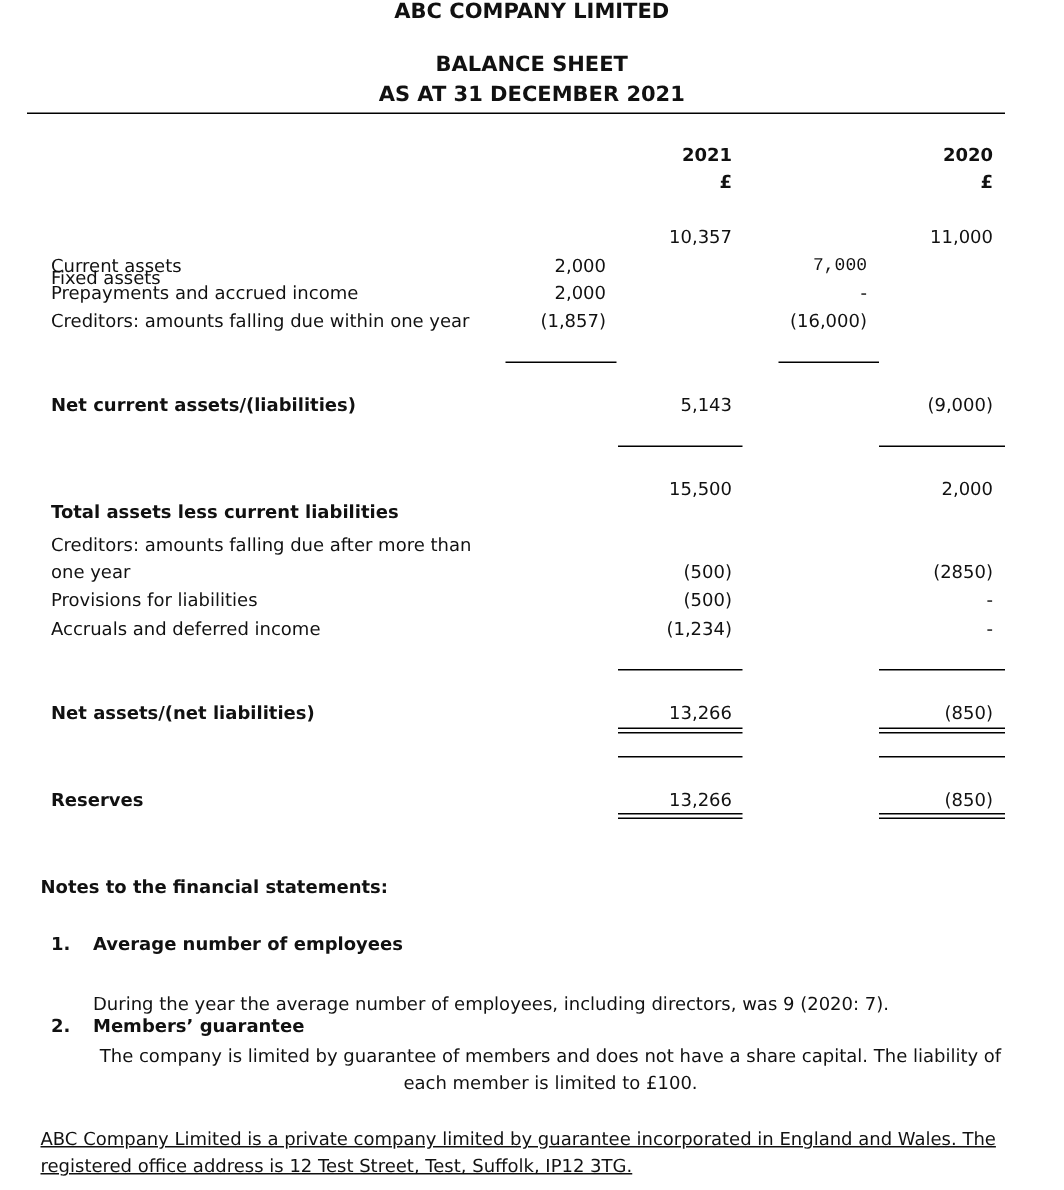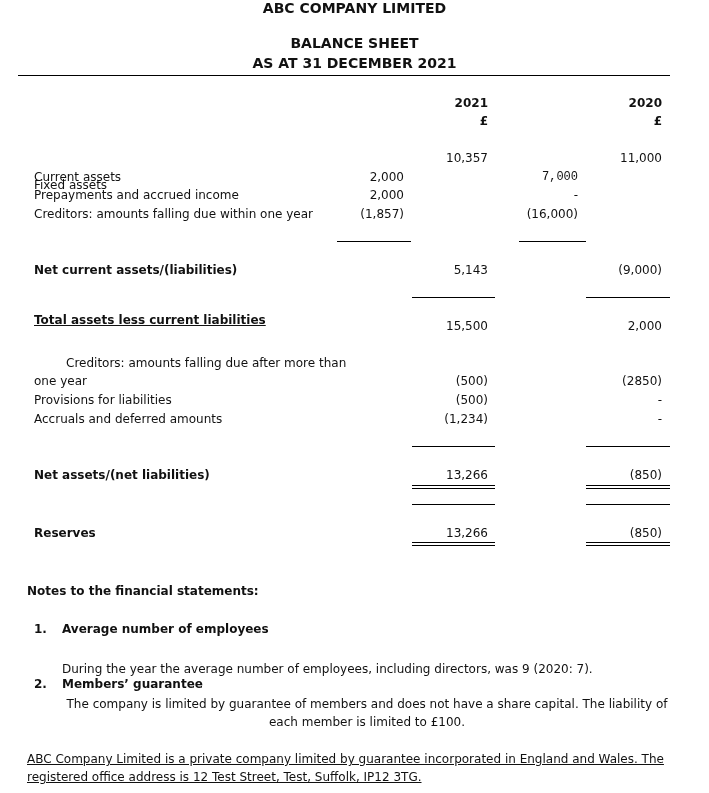--- a/index.html
+++ b/index.html
@@ -50,34 +50,34 @@
 <div class="hr" style="top:241px; left:337px; width:74px;"></div>
 <div class="hr" style="top:241px; left:519px; width:67px;"></div>
 
 <div class="abs lbl bold" style="top:263px;">Net current assets/(liabilities)</div>
 <div class="abs num c2" style="top:263px;">5,143</div>
 <div class="abs num c4" style="top:263px;">(9,000)</div>
 
 <div class="hr" style="top:297px; left:412px; width:83px;"></div>
 <div class="hr" style="top:297px; left:586px; width:84px;"></div>
 
-<div class="abs lbl bold" style="top:313px;text-decoration:underline;">Total assets less current liabilities</div>
+<div class="abs lbl bold" style="top:334px;">Total assets less current liabilities</div>
 <div class="abs num c2" style="top:319px;">15,500</div>
 <div class="abs num c4" style="top:319px;">2,000</div>
 
-<div class="abs lbl" style="top:356px;margin-left:32px;">Creditors: amounts falling due after more than</div>
+<div class="abs lbl" style="top:356px;">Creditors: amounts falling due after more than</div>
 <div class="abs lbl" style="top:374px;">one year</div>
 <div class="abs num c2" style="top:374px;">(500)</div>
 <div class="abs num c4" style="top:374px;">(2850)</div>
 
 <div class="abs lbl" style="top:393px;">Provisions for liabilities</div>
 <div class="abs num c2" style="top:393px;">(500)</div>
 <div class="abs num c4" style="top:393px;">-</div>
 
-<div class="abs lbl" style="top:412px;">Accruals and deferred amounts</div>
+<div class="abs lbl" style="top:412px;">Accruals and deferred income</div>
 <div class="abs num c2" style="top:412px;">(1,234)</div>
 <div class="abs num c4" style="top:412px;">-</div>
 
 <div class="hr" style="top:446px; left:412px; width:83px;"></div>
 <div class="hr" style="top:446px; left:586px; width:84px;"></div>
 
 <div class="abs lbl bold" style="top:468px;">Net assets/(net liabilities)</div>
 <div class="abs num c2" style="top:468px;">13,266</div>
 <div class="abs num c4" style="top:468px;">(850)</div>
 

